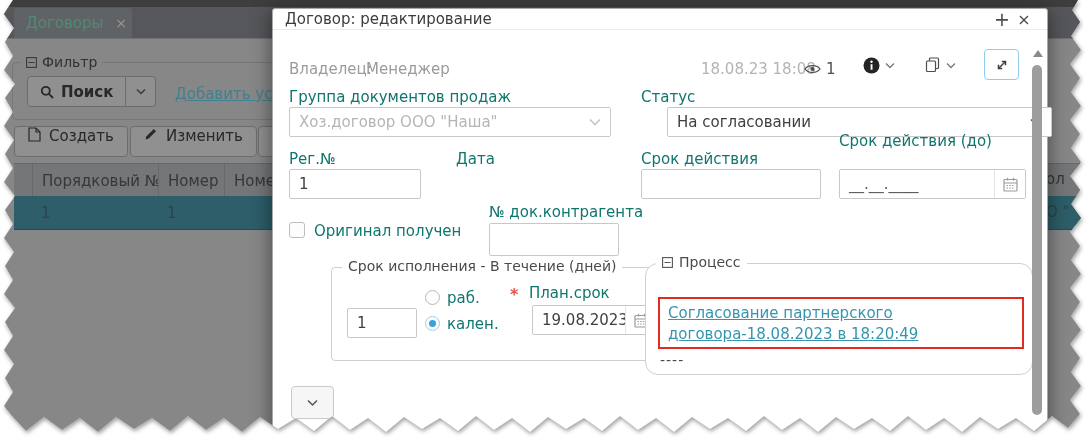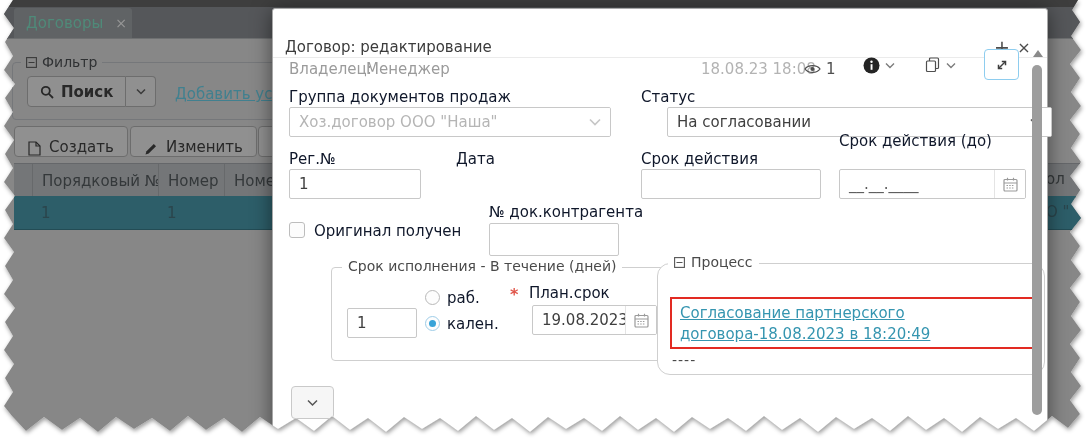--- a/index.html
+++ b/index.html
@@ -9,37 +9,37 @@
   
   .bg{position:absolute;inset:0;background:#878787;}
   .bg-top{position:absolute;left:0;top:0;right:0;height:7px;background:#3e3e3e;}
   .bg-tabbar{position:absolute;left:0;top:7px;right:0;height:31px;background:#55575a;border-bottom:1px solid #6e7071;}
   .bg-tab{position:absolute;left:14px;top:1px;height:30px;width:118px;background:#606365;border-radius:3px 3px 0 0;
     display:flex;align-items:center;gap:12px;padding:0 12px;box-sizing:border-box;font-size:15px;color:#4f8a79;}
   .bg-tab .tclose{color:#979797;font-size:14px;}
   .grp-dim{position:absolute;border:1px solid #75777a;border-radius:4px;}
   .grp-dim .legend{position:absolute;top:-9px;left:8px;background:#878787;padding:0 5px;font-size:14px;color:#2f3133;display:flex;align-items:center;gap:5px;}
   .btn-dim{position:absolute;height:31px;background:#909090;border:1px solid #6d6d6d;border-radius:4px;
-    display:flex;align-items:flex-end;gap:8px;padding:0 13px;box-sizing:border-box;font-size:15px;color:#282828;}
+    display:flex;align-items:flex-start;gap:8px;padding:0 13px;box-sizing:border-box;font-size:15px;color:#282828;}
   .split{display:flex;position:absolute;height:31px;}
   .split .main{background:#909090;border:1px solid #6d6d6d;border-radius:4px 0 0 4px;display:flex;align-items:center;gap:7px;padding:0 12px;font-size:15px;color:#282828;font-weight:bold;}
   .split .chev{background:#909090;border:1px solid #6d6d6d;border-left:none;border-radius:0 4px 4px 0;width:29px;display:flex;align-items:center;justify-content:center;color:#3a3a3a;}
   .link-dim{position:absolute;font-size:15px;color:#41808f;text-decoration:underline;white-space:nowrap;}
   .bg-thead{position:absolute;left:14px;right:8px;top:163px;height:33px;background:#747678;display:flex;align-items:stretch;font-size:15px;color:#34383a;border-top:1px solid #65676a;border-bottom:1px solid #65676a;}
   .bg-thead .c{display:flex;align-items:center;padding:0 9px;border-right:1px solid #67696b;box-sizing:border-box;white-space:nowrap;overflow:hidden;}
   .bg-row{position:absolute;left:14px;right:8px;top:196px;height:33px;background:#2d5e69;display:flex;align-items:stretch;font-size:15px;color:#2b454c;border-bottom:1px solid #234c55;}
   .bg-row .c{display:flex;align-items:center;padding:0 9px;box-sizing:border-box;white-space:nowrap;overflow:hidden;}
   .frag{position:absolute;font-size:15px;white-space:nowrap;}
   
   .dlg{position:absolute;left:272px;top:8px;width:776px;height:430px;background:#fff;border:1px solid #a8a8a8;border-radius:3px;box-sizing:border-box;box-shadow:0 3px 20px rgba(0,0,0,.5);}
-  .dlg-title{position:absolute;left:0;top:0;right:0;height:21px;border-bottom:1px solid #ebebeb;display:flex;align-items:center;padding:0 12px;box-sizing:border-box;font-size:15px;color:#3c3c3c;margin-top:28px;}
+  .dlg-title{position:absolute;left:0;top:0;right:0;height:21px;border-bottom:1px solid #ebebeb;display:flex;align-items:center;padding:0 12px;box-sizing:border-box;font-size:15px;color:#3c3c3c;}
   .dlg-title .sp{flex:1;}
   .tbtn{color:#4c4c4c;cursor:default;display:flex;align-items:center;justify-content:center;width:22px;height:22px;}
   .tbtn.plus{font-size:19px;} .tbtn.close{font-size:16px;}
-  .lbl{position:absolute;font-size:15px;color:#0f172a;white-space:nowrap;}
+  .lbl{position:absolute;font-size:15px;color:#0f766e;white-space:nowrap;}
   .muted{color:#9b9b9b;}
   .ibox{position:absolute;height:30px;border:1px solid #c8c8c8;border-radius:2px;background:#fff;font-size:15px;color:#3f3f3f;display:flex;align-items:center;padding:0 9px;box-sizing:border-box;overflow:hidden;white-space:nowrap;}
   .ibox .endbtn{position:absolute;right:0;top:0;bottom:0;width:30px;border-left:1px solid #e4e4e4;display:flex;align-items:center;justify-content:center;color:#9a9a9a;background:#fff;}
   .ibox.sel .endbtn{border-left:none;color:#555;}
   .ibox.disabled{color:#b5b5b5;}
   .ibox.disabled .endbtn{color:#c7c7c7;}
   .mask{color:#5a5a5a;}
   .grp{position:absolute;border:1px solid #cfcfcf;border-radius:4px;background:#fff;}
   .grp .legend{position:absolute;top:-10px;left:10px;background:#fff;padding:0 6px;font-size:14px;color:#4a4a4a;display:flex;align-items:center;gap:6px;white-space:nowrap;}
   .cb{position:absolute;width:16px;height:16px;border:1px solid #bdbdbd;border-radius:3px;background:#fcfcfc;box-sizing:border-box;}
@@ -265,21 +265,21 @@
                 <line x1="1" y1="6" x2="14" y2="6"></line>
                 <line x1="4.5" y1="0.8" x2="4.5" y2="3.5"></line>
                 <line x1="10.5" y1="0.8" x2="10.5" y2="3.5"></line>
                 <line x1="3.5" y1="8.5" x2="11.5" y2="8.5" stroke-dasharray="1.5 1.2"></line>
                 <line x1="3.5" y1="11" x2="11.5" y2="11" stroke-dasharray="1.5 1.2"></line>
               </svg>
         </span>
       </div>
     </div>
 
-    <div class="grp" style="left:384px;top:254px;width:386px;height:110px;border-radius:13px;">
+    <div class="grp" style="left:372px;top:254px;width:386px;height:110px;border-radius:13px;">
       <div class="legend">
         <span>
           <svg width="11" height="11" viewBox="0 0 11 11" fill="none" stroke="#555" stroke-width="1.1">
                 <rect x="0.6" y="0.6" width="9.8" height="9.8"></rect>
                 <line x1="2.5" y1="5.5" x2="8.5" y2="5.5"></line>
               </svg>
         </span>
         <span>Процесс</span>
       </div>
       <div class="procbox" style="left:12px;top:33px;width:366px;height:52px;">

